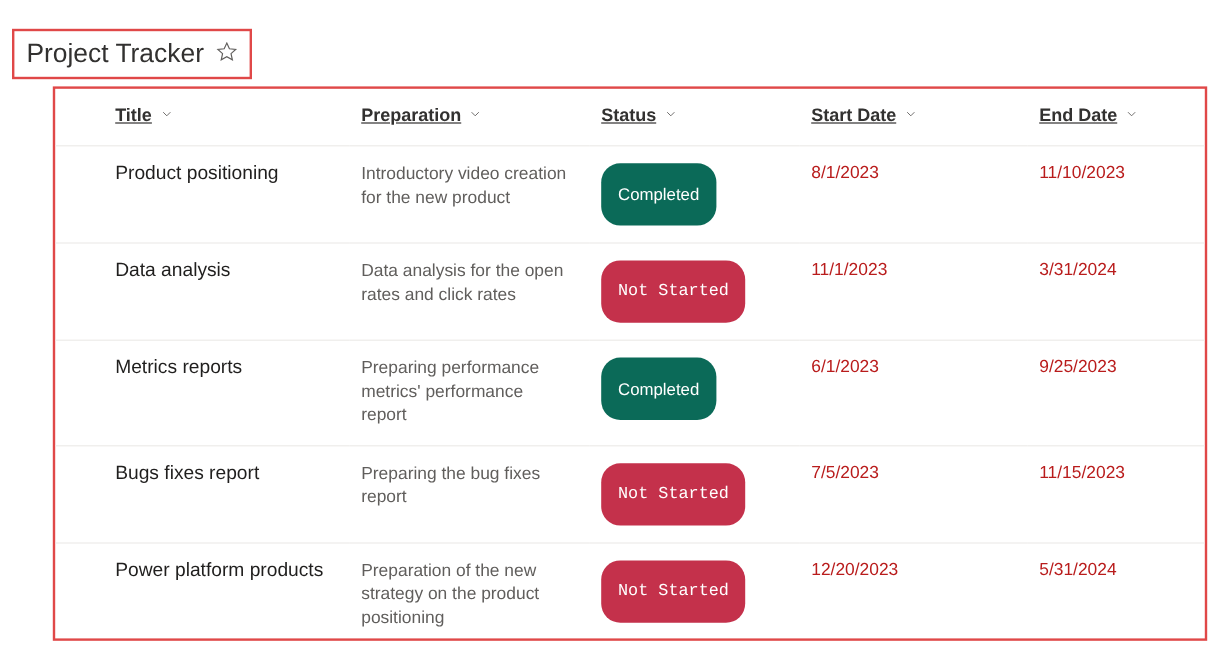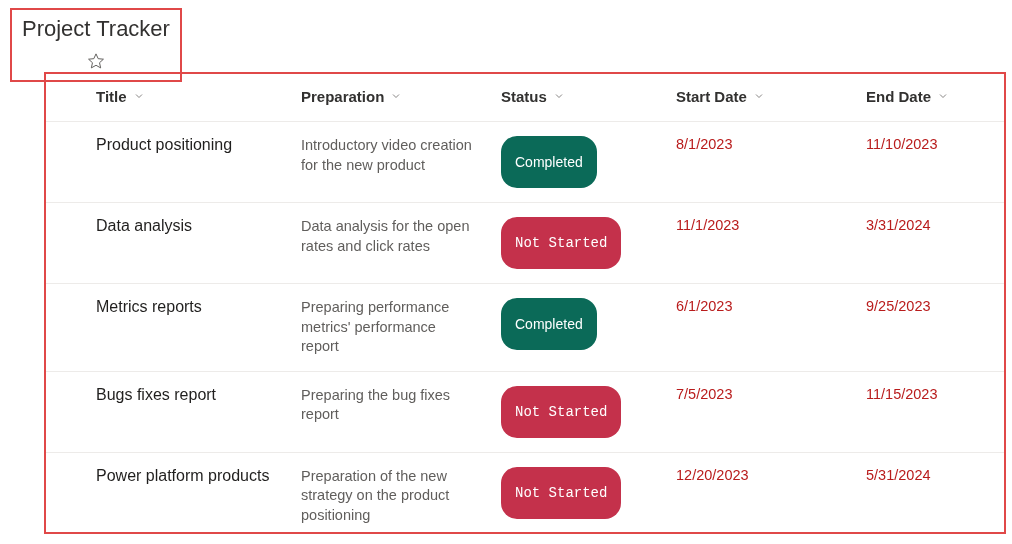--- a/index.html
+++ b/index.html
@@ -11,28 +11,27 @@
       font-family: "Segoe UI", -apple-system, BlinkMacSystemFont, sans-serif;
       background: #ffffff;
       color: #323130;
       width: 1012px;
       height: 544px;
       overflow: hidden;
       position: relative;
     }
     .page-title-wrap {
       position: absolute;
-      top: 8px;
+      top: 24px;
       left: 10px;
       border: 2px solid #e04848;
       padding: 6px 10px;
       display: flex;
       align-items: center;
       gap: 10px;
-      flex-direction: column;
     }
     .page-title {
       font-size: 22px;
       font-weight: 400;
       color: #323130;
     }
     .star-icon svg {
       width: 18px;
       height: 18px;
       stroke: #605e5c;
@@ -54,20 +53,21 @@
       table-layout: fixed;
     }
     th {
       text-align: left;
       font-weight: 600;
       font-size: 15px;
       color: #323130;
       padding: 14px 10px 16px 10px;
       border-bottom: 1px solid #edebe9;
       white-space: nowrap;
+      text-decoration: underline;
     }
     th .th-inner {
       display: flex;
       align-items: center;
       gap: 6px;
       cursor: pointer;
     }
     .chev svg {
       width: 12px;
       height: 12px;

